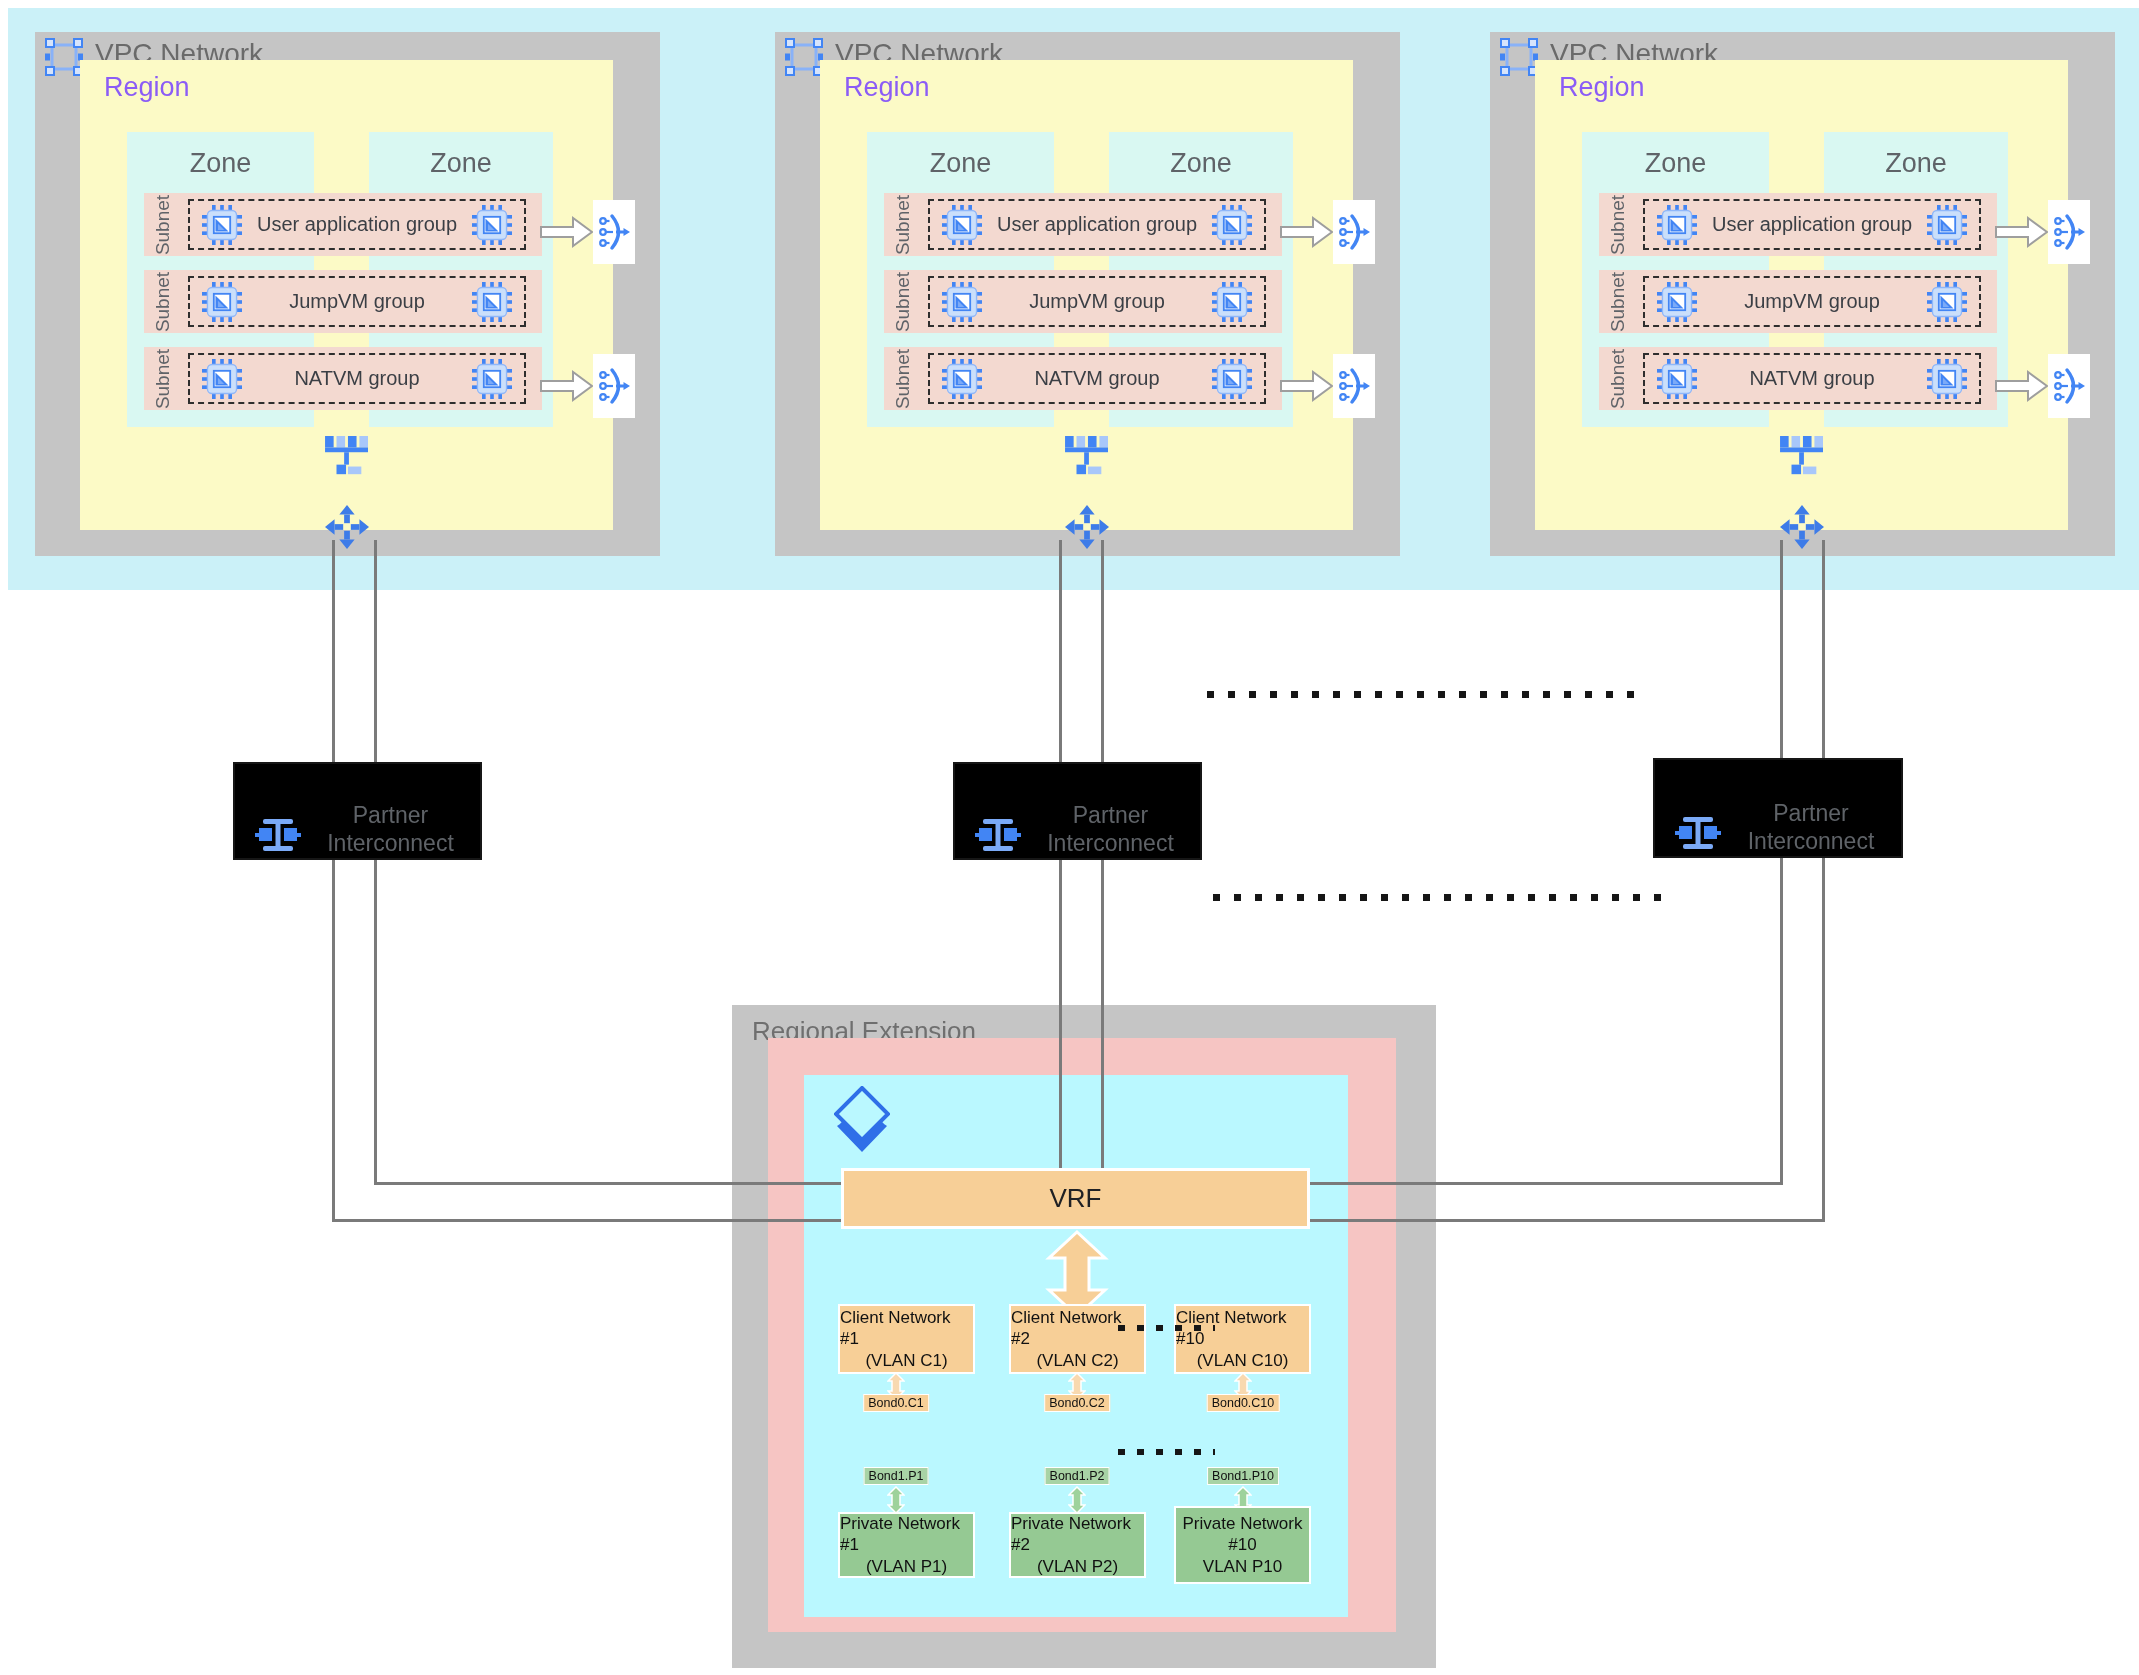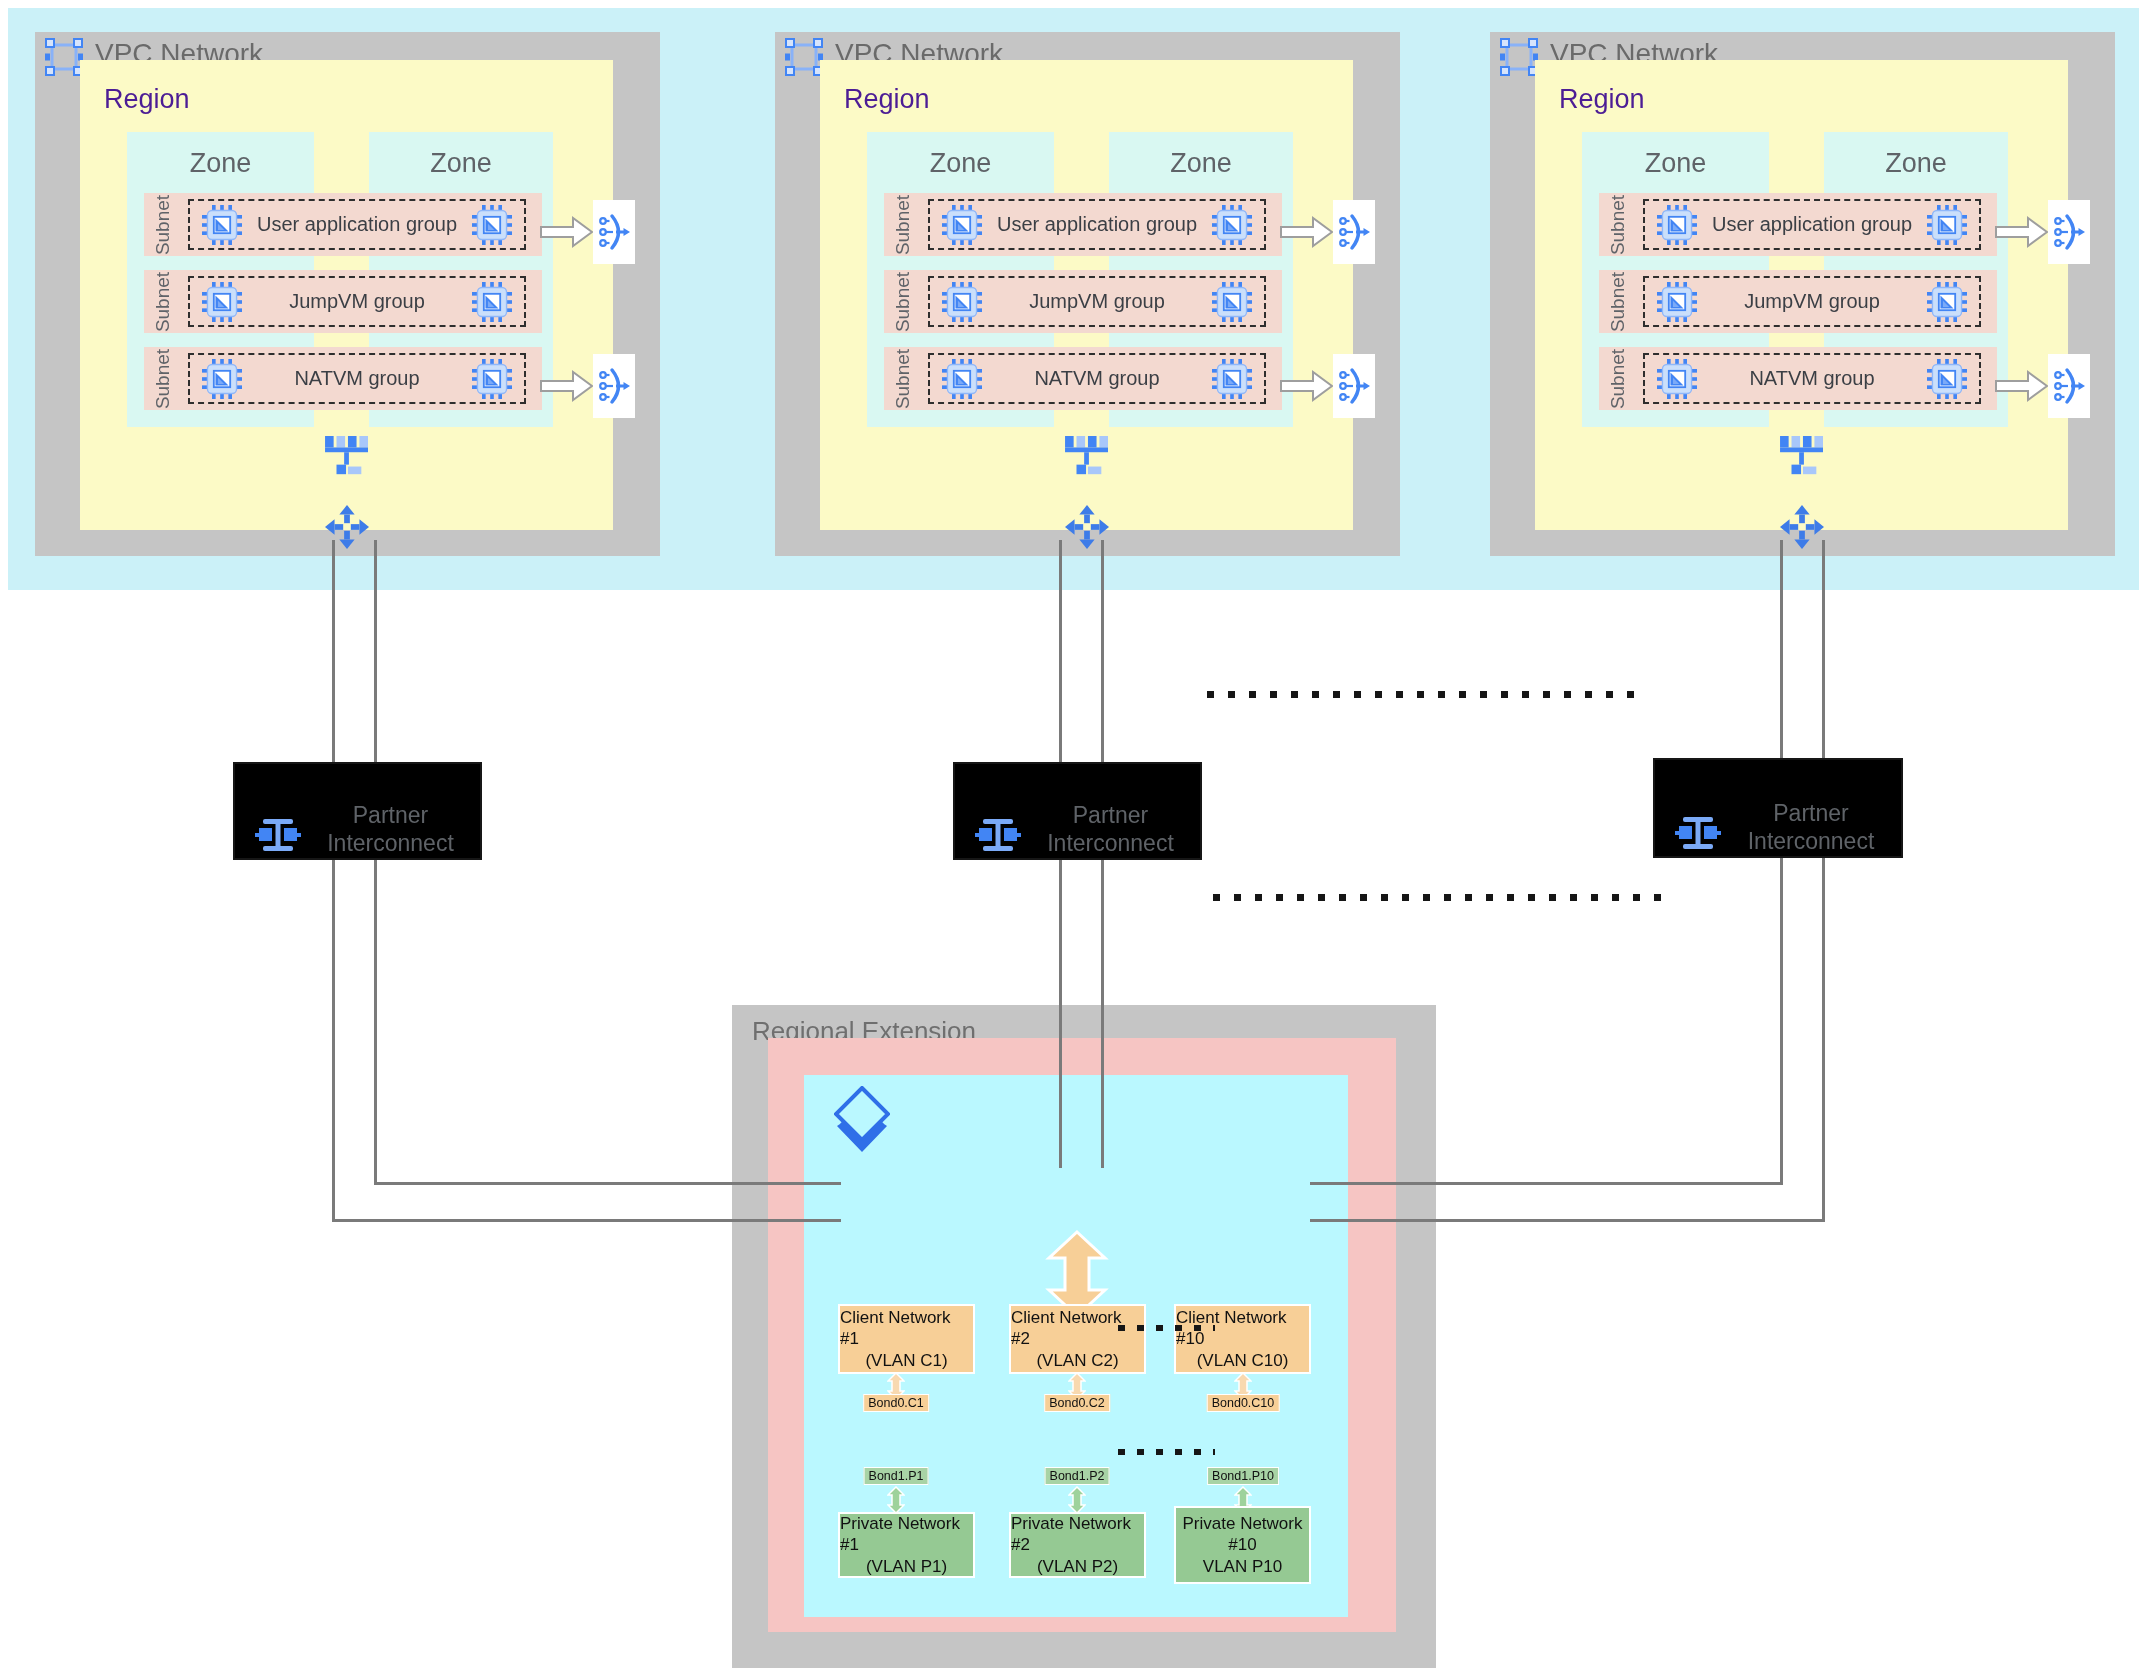--- a/index.html
+++ b/index.html
@@ -13,21 +13,21 @@
   .vl{position:absolute;width:3px;background:#7a7a7a;}
   .hl{position:absolute;height:3px;background:#7a7a7a;}
   .dots-lg{position:absolute;height:7px;background:repeating-linear-gradient(90deg,#161616 0 7px,transparent 7px 21px);}
   .dots-sm{position:absolute;height:6px;background:repeating-linear-gradient(90deg,#161616 0 7px,transparent 7px 19px);}
 
   
   .vpc{position:absolute;top:32px;width:625px;height:524px;background:#c5c5c5;}
   .vpc-head{position:absolute;left:10px;top:6px;display:flex;align-items:flex-start;gap:12px;}
   .vpc-title{font-size:28px;color:#6a6a6a;}
   .region{position:absolute;left:45px;top:28px;width:533px;height:470px;background:#fcfac6;}
-  .region-label{position:absolute;left:24px;top:24px;font-size:27px;color:#4c1d95;}
+  .region-label{position:absolute;left:24px;top:12px;font-size:27px;color:#8b5cf6;}
   .zone{position:absolute;top:72px;height:295px;background:#d9f8f2;text-align:center;}
   .zone-a{left:47px;width:187px;}
   .zone-b{left:289px;width:184px;}
   .zone-label{margin-top:16px;font-size:27px;color:#5f6368;}
   .subnet-row{position:absolute;left:64px;width:398px;height:63px;background:#f3d9d0;}
   .sr1{top:133px;} .sr2{top:210px;} .sr3{top:287px;}
   .subnet-vert{position:absolute;left:8px;top:50%;transform:translateY(-50%) rotate(180deg);
                writing-mode:vertical-rl;font-size:19px;color:#5f6368;}
   .dashed-box{position:absolute;left:44px;right:16px;top:6px;bottom:6px;border:2px dashed #2e2e2e;
               display:flex;align-items:center;padding:0 12px;box-sizing:border-box;}
@@ -502,20 +502,23 @@
   <div class="vl" style="left:1780px;top:540px;height:218px"></div>
   <div class="vl" style="left:1822px;top:540px;height:218px"></div>
   <div class="vl" style="left:1780px;top:858px;height:327px"></div>
   <div class="hl" style="left:1310px;top:1182px;width:473px"></div>
   <div class="vl" style="left:1822px;top:858px;height:364px"></div>
   <div class="hl" style="left:1310px;top:1219px;width:515px"></div>
 
   <div class="dots-lg" style="left:1207px;top:691px;width:434px"></div>
   <div class="dots-lg" style="left:1213px;top:894px;width:448px"></div>
 
+  <div class="vrf">
+      <span>VRF</span>
+    </div>
   <div class="big-arrow ic">
       <svg width="64" height="88" viewBox="0 0 64 88">
         <use href="#i-dbl-big"></use>
       </svg>
     </div>
 
   <div class="net-box cn" style="left:838px">
     <span>Client Network #1</span>
     <span>(VLAN C1)</span>
   </div>

